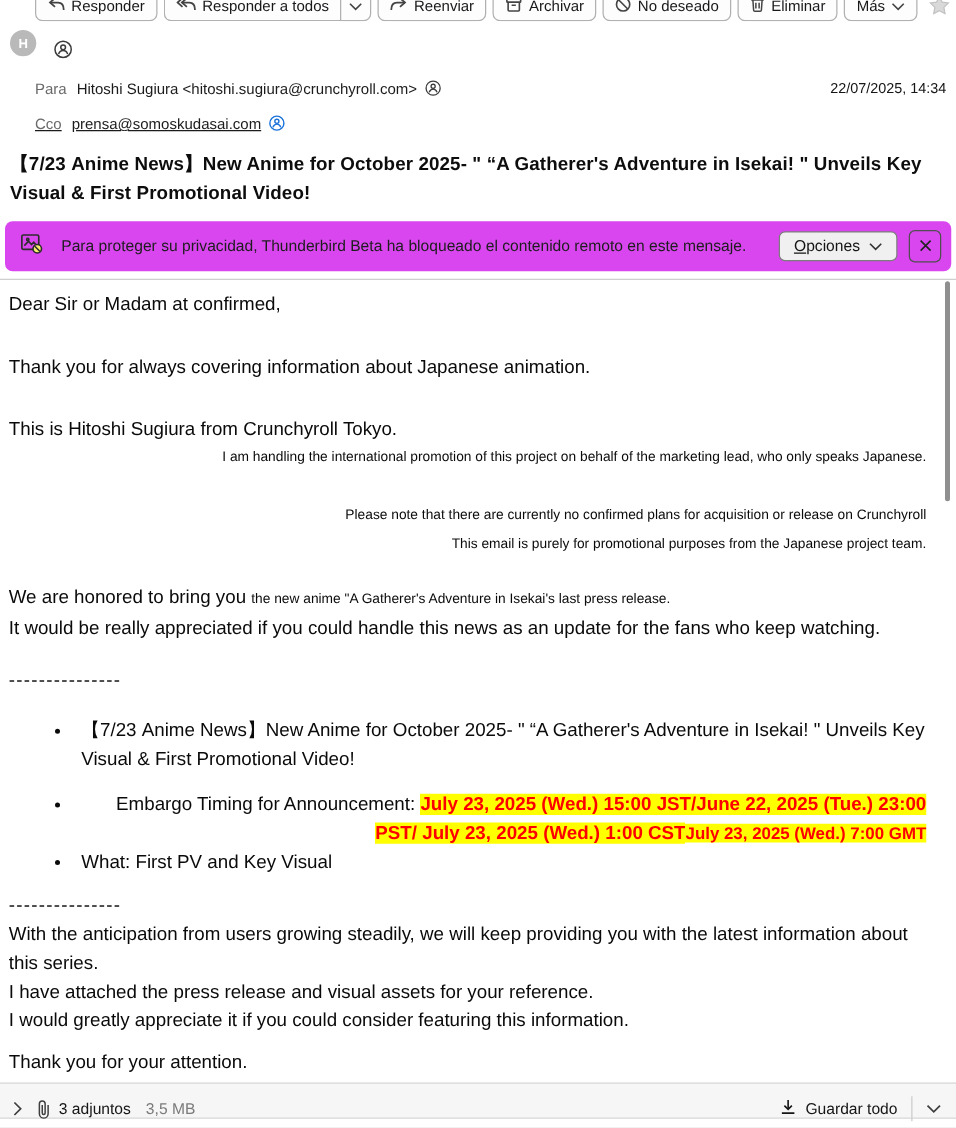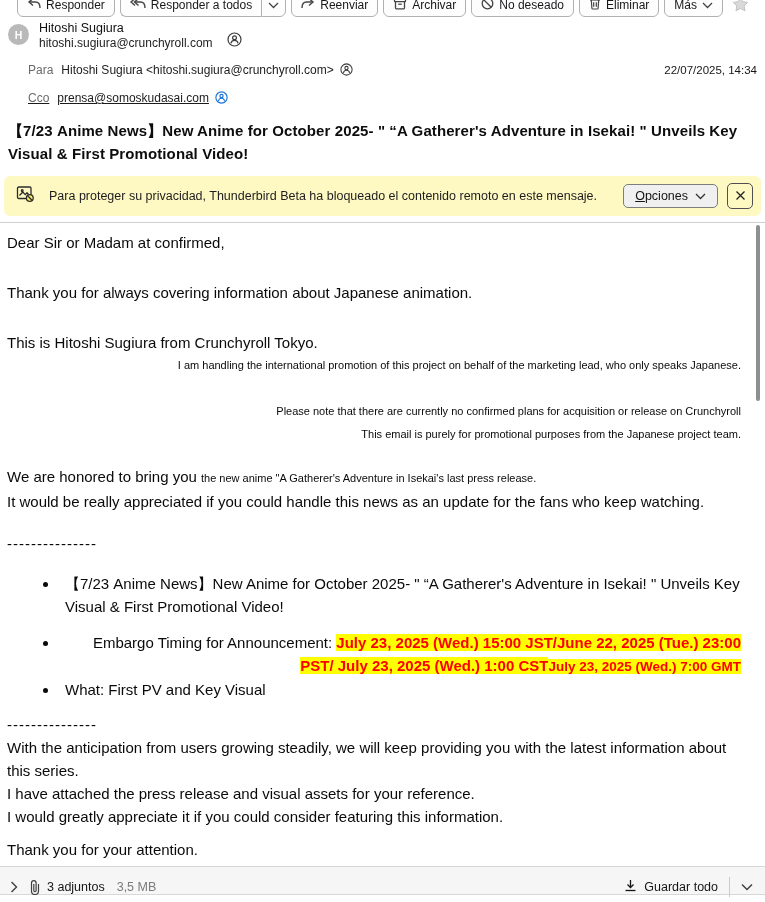--- a/index.html
+++ b/index.html
@@ -4,21 +4,21 @@
 <style>
   * { margin:0; padding:0; box-sizing:border-box; }
   html,body { background:#e8e8e8; }
   .page {
     position:relative; width:765px; height:902px; background:#ffffff;
     font-family:"Liberation Sans", sans-serif; color:#1a1a1a; overflow:hidden;
     margin:0 auto;
   }
   
   .toolbar { height:17px; overflow:hidden; display:flex; justify-content:flex-end;
-             align-items:flex-start; padding-right:12px; gap:5px; }
+             align-items:flex-start; padding-right:1px; gap:5px; }
   .tbtn {
     display:inline-flex; align-items:center; gap:5px; height:25px; margin-top:-8px;
     border:1px solid #b1b1b1; border-radius:6px; background:#fdfdfd;
     font-size:12px; color:#18181b; padding:0 9px; cursor:pointer; white-space:nowrap;
   }
   .tbtn svg { flex:0 0 auto; }
   .btn-group { display:inline-flex; margin-top:-8px; }
   .btn-group .tbtn { margin-top:0; }
   .btn-group .main { border-radius:6px 0 0 6px; border-right:none; }
   .btn-group .drop { border-radius:0 6px 6px 0; padding:0 6px; }
@@ -37,21 +37,21 @@
   .meta-row.to { margin-top:10px; }
   .meta-row.bcc { margin-top:10px;text-decoration:underline; }
   .meta-label { color:#6a6a6a; margin-right:8px; }
   .meta-value { cursor:pointer; }
   .meta-contact-ic { margin-left:6px; margin-top:2px; color:#3b3b3b; cursor:pointer; }
   .meta-contact-ic.blue { color:#1a73d9; }
   .meta-date { margin-left:auto; font-size:11.5px; color:#161616; }
   .subject { padding:12px 22px 0 8px; font-size:15px; font-weight:600; color:#0d0d0d;
              line-height:23px; letter-spacing:0.1px; }
   
-  .banner { margin:11px 4px 0 4px; background:#fef9c3; border-radius:6px;
+  .banner { margin:11px 4px 0 4px; background:#d946ef; border-radius:6px;
             display:flex; align-items:center; padding:7px 8px 7px 12px; }
   .banner-ic { color:#2c2c2c; flex:0 0 auto; }
   .banner-text { font-size:12.5px; color:#1d1d1d; margin-left:14px; margin-right:8px; }
   .banner-spacer { flex:1; }
   .opt-btn { display:inline-flex; align-items:center; gap:7px; background:#f0f0f0;
              border:1px solid #7d7d7d; border-radius:5px; padding:4px 11px;
              font-size:12.5px; color:#141414; cursor:pointer; }
   .opt-label { display:block; }
   .opt-label::first-letter { text-decoration:underline; }
   .close-btn { margin-left:9px; background:transparent; border:1px solid #4f4f4f;
@@ -176,24 +176,20 @@
       <span class="icon">
         <svg width="17" height="16" viewBox="0 0 17 16">
             <path d="M8.5 1.2 L10.7 5.7 L15.7 6.4 L12.1 9.9 L13 14.8 L8.5 12.5 L4 14.8 L4.9 9.9 L1.3 6.4 L6.3 5.7 Z" fill="#d9d9d9" stroke="#c2c2c2" stroke-width="1"></path>
           </svg>
       </span>
     </button>
   </div>
 
   <div class="sender-row">
     <div class="avatar">H</div>
-    <div class="sender-id">
-      <div class="sender-name">Hitoshi Sugiura</div>
-      <div class="sender-email">hitoshi.sugiura@crunchyroll.com</div>
-    </div>
     <span class="contact-ic icon">
       <svg width="15" height="15" viewBox="0 0 15 15" fill="none" stroke="currentColor" stroke-width="1.2">
           <circle cx="7.5" cy="7.5" r="6.5"></circle>
           <circle cx="7.5" cy="5.8" r="1.9"></circle>
           <path d="M3.9 11.3 c0.6-2 2-2.9 3.6-2.9 s3 0.9 3.6 2.9"></path>
         </svg>
     </span>
   </div>
 
   <div class="meta-row to">

